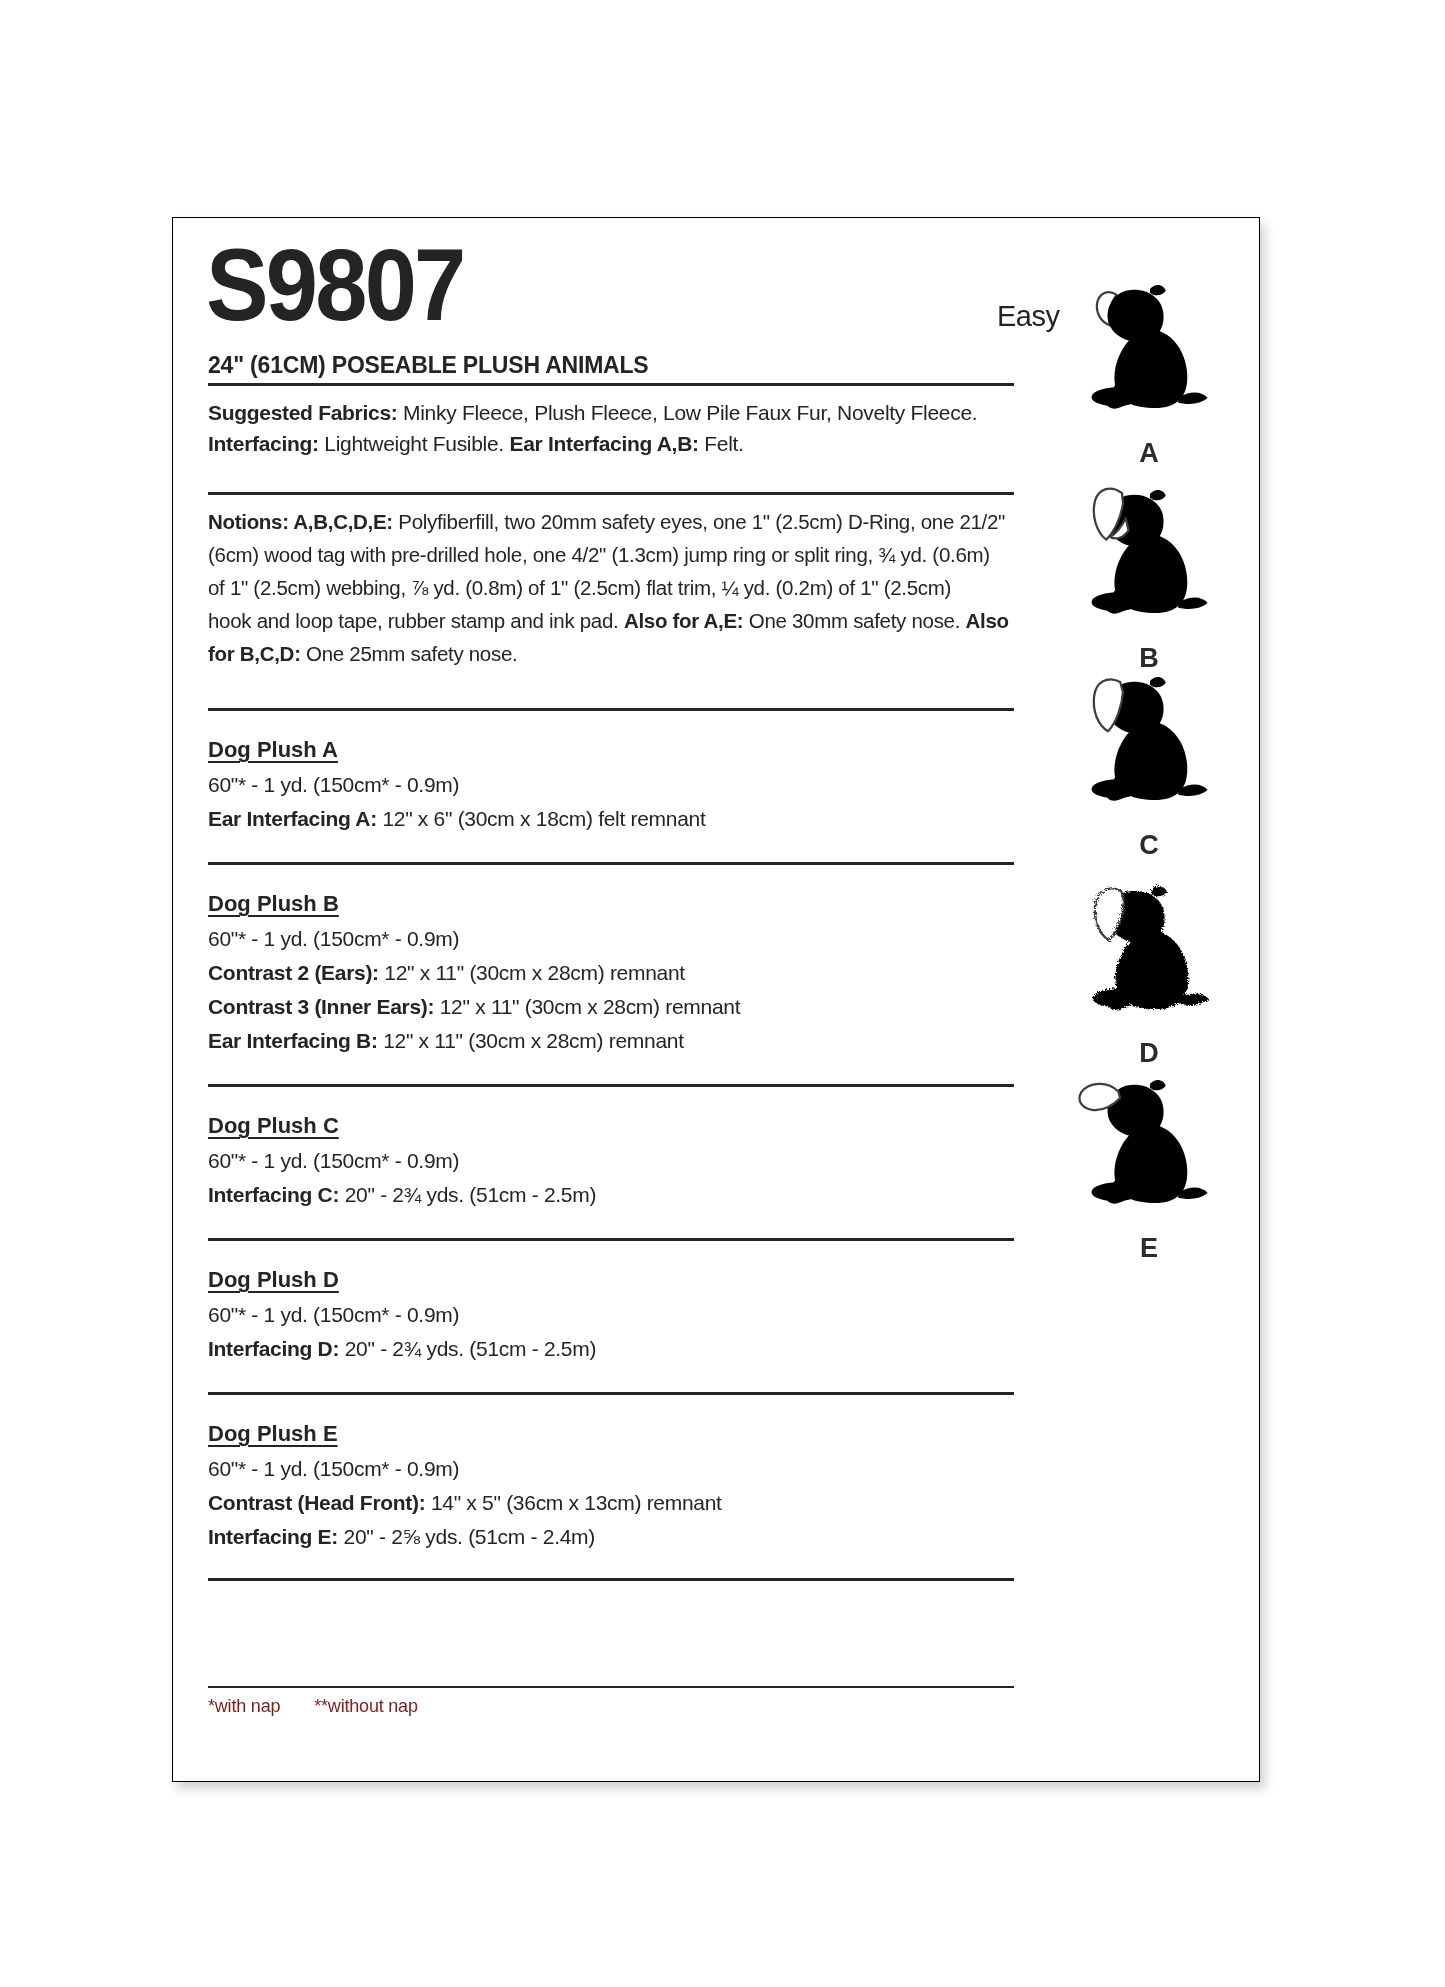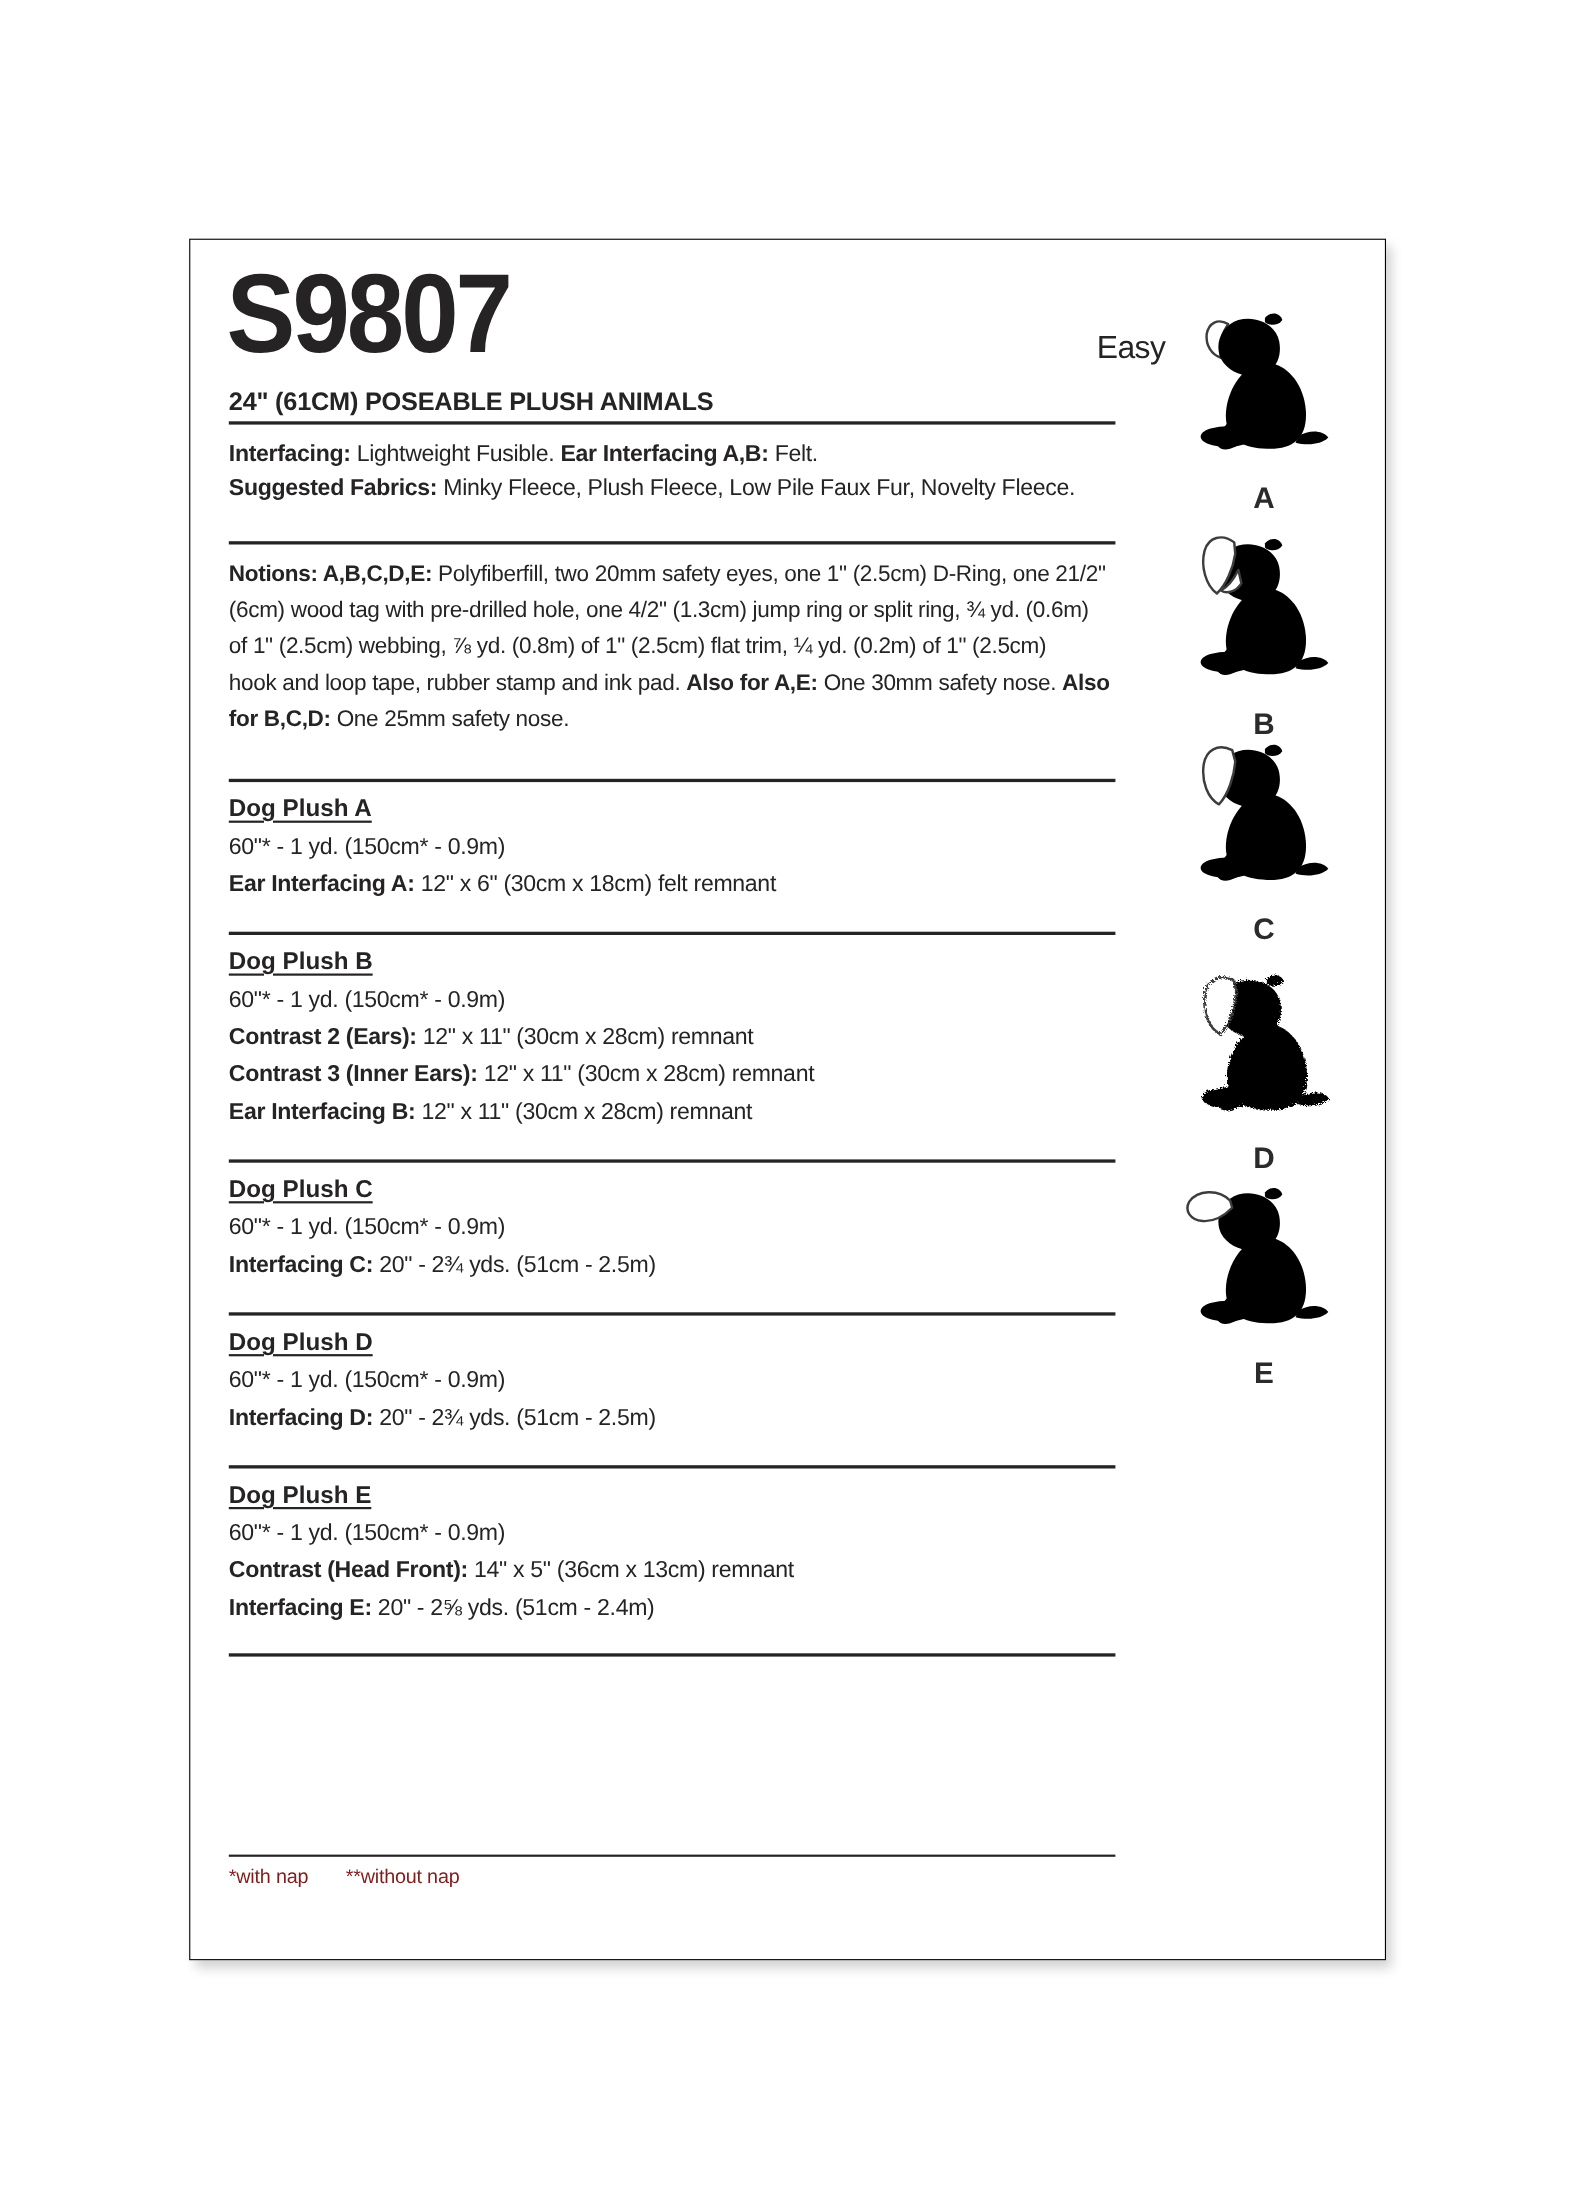--- a/index.html
+++ b/index.html
@@ -13,21 +13,21 @@
   .subtitle{position:absolute;left:35px;top:134px;margin:0;font-size:23px;font-weight:700;
          letter-spacing:-0.2px;color:#262324;}
   .rule{height:3px;background:#262324;}
   .rule.abs{position:absolute;left:35px;width:806px;}
   .textblock{position:absolute;left:35px;width:806px;}
   #intro{top:179px;}
   #intro .line{line-height:31px;font-size:21px;letter-spacing:-0.3px;white-space:nowrap;}
   #notions{top:287px;}
   #notions .line{line-height:33px;font-size:20.5px;letter-spacing:-0.3px;white-space:nowrap;}
   #sections{position:absolute;left:35px;top:490px;width:806px;}
-  .section h3{margin:11px 0 0 0;font-size:22px;font-weight:700;line-height:25px;
+  .section h3{margin:26px 0 0 0;font-size:22px;font-weight:700;line-height:25px;
          text-decoration:underline;text-decoration-thickness:2px;text-underline-offset:4px;}
   .section .lines{margin-top:6px;padding-bottom:26px;}
   .section.noheading .lines{margin-top:8px;padding-bottom:26px;}
   .section.last .lines{padding-bottom:24px;}
   .section .line{line-height:34px;font-size:21px;letter-spacing:-0.3px;white-space:nowrap;}
   .seg-b{font-weight:700;}
   .footrule{position:absolute;left:35px;top:1468px;width:806px;height:2px;background:#262324;}
   .footnote{position:absolute;left:35px;top:1478px;font-size:18px;letter-spacing:-0.2px;color:#7f1d1d;}
   .footnote span{margin-right:34px;}
   .figures{position:absolute;left:893px;top:0;width:170px;height:1300px;}
@@ -47,22 +47,22 @@
 
 <div class="stage">
   <div class="sheet">
 
     <div class="pattern-number">S9807</div>
     <div class="easy">Easy</div>
     <h2 class="subtitle">24" (61CM) POSEABLE PLUSH ANIMALS</h2>
 
     <div class="rule abs" style="top:165px;"></div>
     <div id="intro" class="textblock">
+        <div class="line"><span class="seg-b">Suggested Fabrics:</span><span class="seg"> Minky Fleece, Plush Fleece, Low Pile Faux Fur, Novelty Fleece.</span></div>
         <div class="line"><span class="seg-b">Interfacing:</span><span class="seg"> Lightweight Fusible. </span><span class="seg-b">Ear Interfacing A,B:</span><span class="seg"> Felt.</span></div>
-        <div class="line"><span class="seg-b">Suggested Fabrics:</span><span class="seg"> Minky Fleece, Plush Fleece, Low Pile Faux Fur, Novelty Fleece.</span></div>
       </div>
 
     <div class="rule abs" style="top:274px;"></div>
     <div id="notions" class="textblock">
         <div class="line"><span class="seg-b">Notions: A,B,C,D,E:</span><span class="seg"> Polyfiberfill, two 20mm safety eyes, one 1" (2.5cm) D-Ring, one 21/2"</span></div>
         <div class="line"><span class="seg">(6cm) wood tag with pre-drilled hole, one 4/2" (1.3cm) jump ring or split ring, ¾ yd. (0.6m)</span></div>
         <div class="line"><span class="seg">of 1" (2.5cm) webbing, ⅞ yd. (0.8m) of 1" (2.5cm) flat trim, ¼ yd. (0.2m) of 1" (2.5cm)</span></div>
         <div class="line"><span class="seg">hook and loop tape, rubber stamp and ink pad. </span><span class="seg-b">Also for A,E:</span><span class="seg"> One 30mm safety nose. </span><span class="seg-b">Also</span></div>
         <div class="line"><span class="seg-b">for B,C,D:</span><span class="seg"> One 25mm safety nose.</span></div>
       </div>

